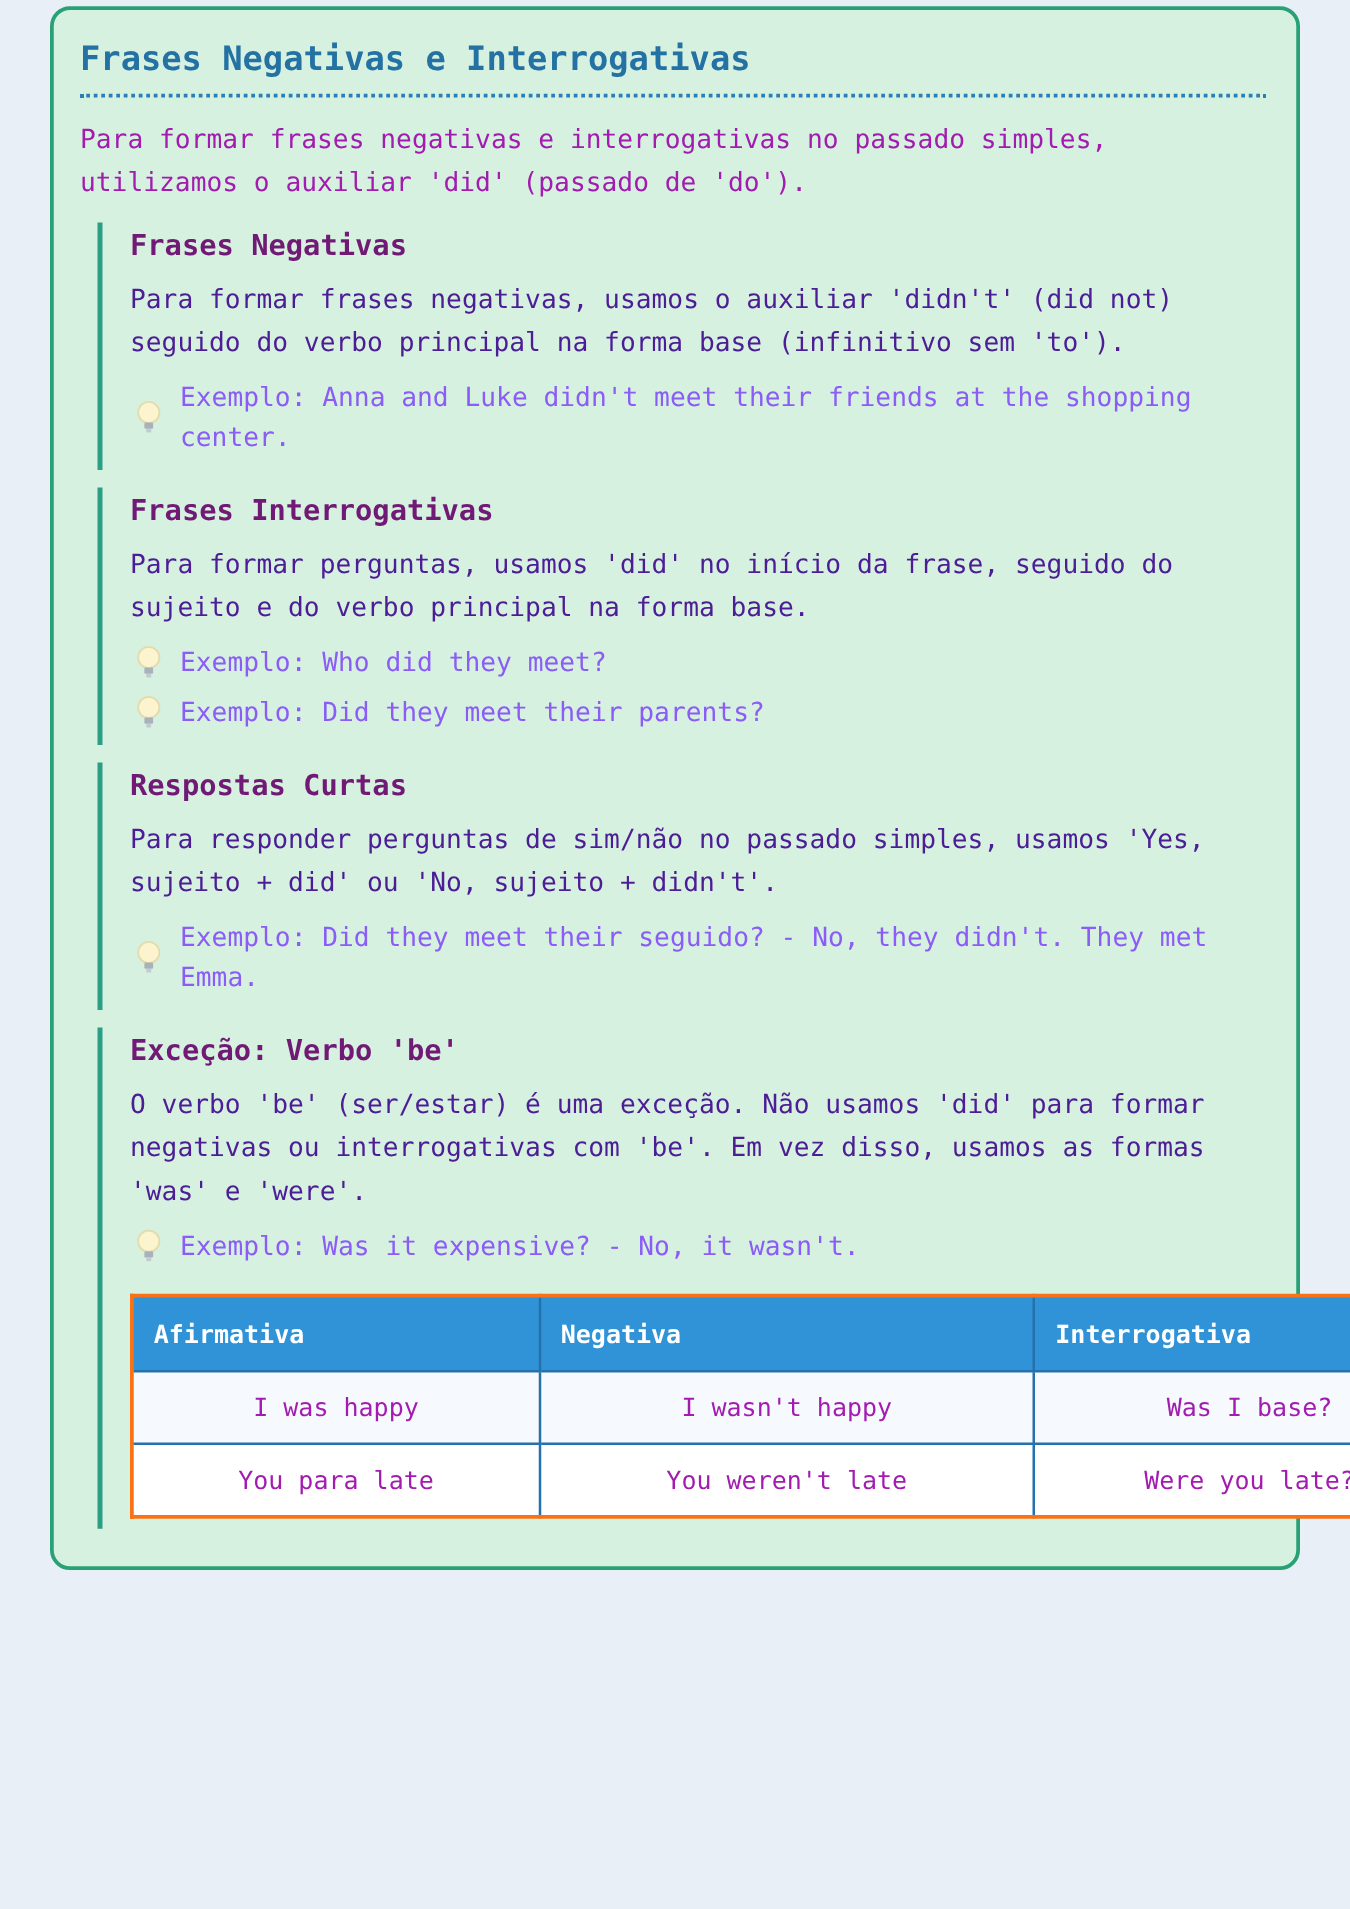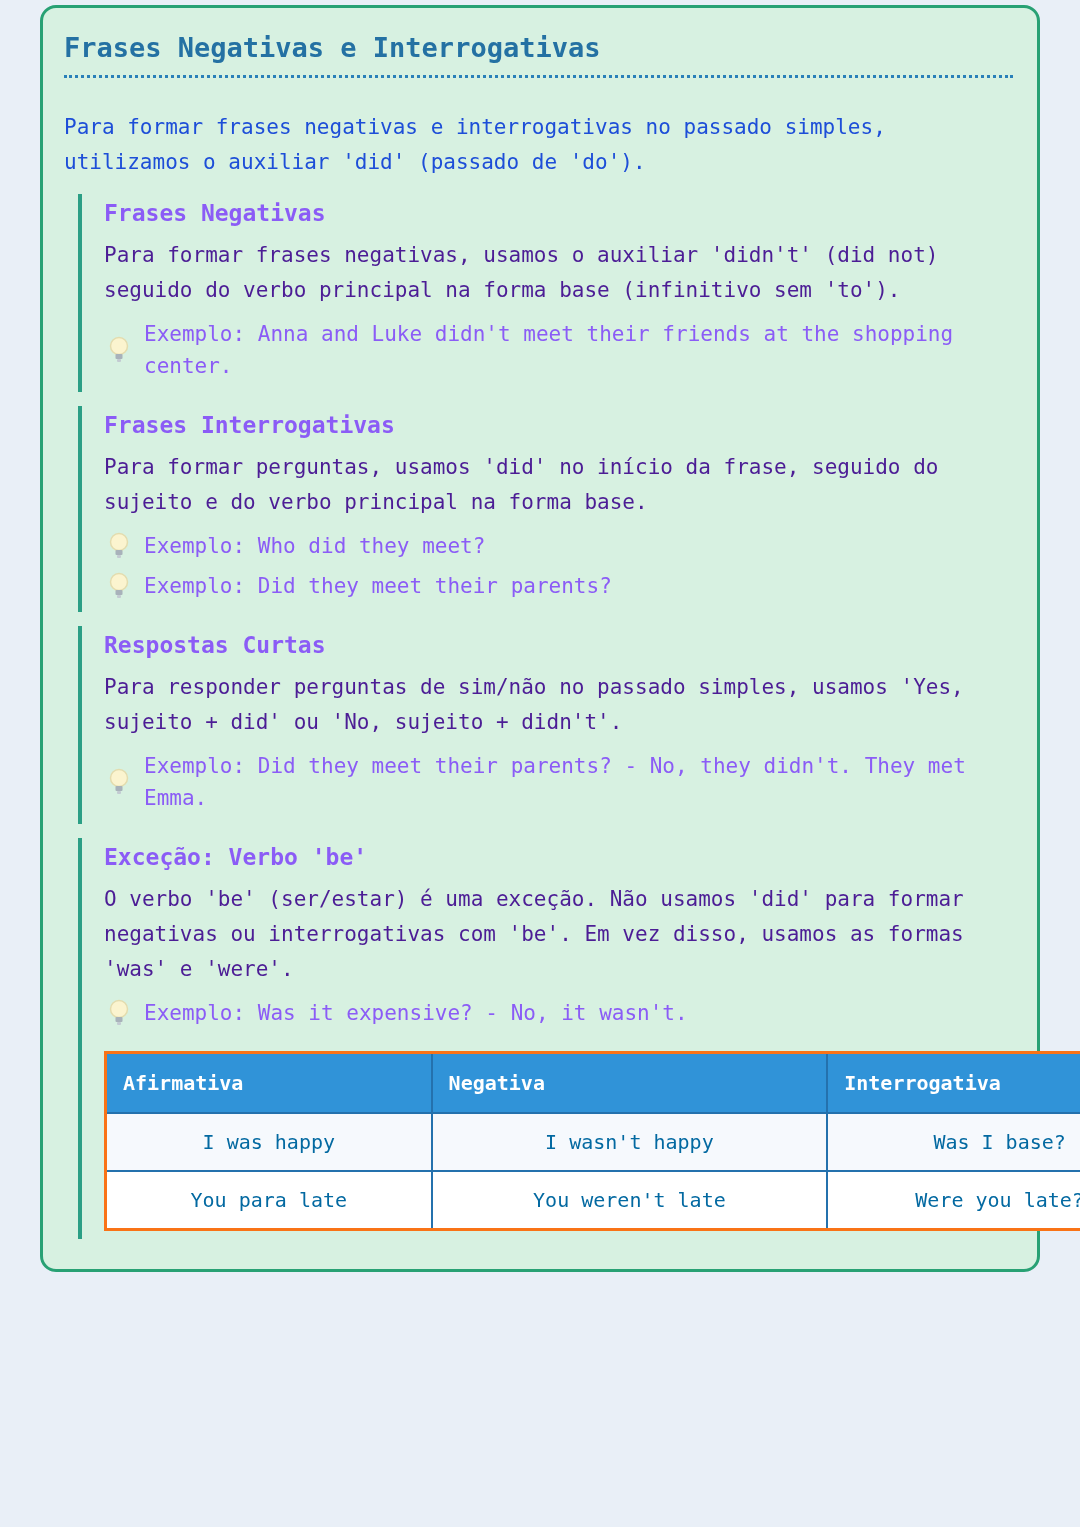--- a/index.html
+++ b/index.html
@@ -20,31 +20,31 @@
   .card-title {
     color: #2471a3;
     font-size: 27px;
     font-weight: bold;
     margin: 2px 0 0 0;
     padding: 0 0 12px 0;
     border-bottom: 3px dotted #2980b9;
   }
   .intro {
     font-size: 21px;
-    color: #1d4ed8;
+    color: #a21caf;
     line-height: 35px;
-    margin: 32px 0 0 0;
+    margin: 16px 0 0 0;
   }
   .section {
     border-left: 4px solid #2b9f85;
     margin: 14px 0 0 14px;
     padding: 2px 0 8px 22px;
   }
   .section .sec-heading {
-    color: #8b5cf6;
+    color: #701a75;
     font-size: 23px;
     font-weight: bold;
     margin: 4px 0 12px 0;
   }
   .section .sec-body {
     font-size: 21px;
     color: #4c1d95;
     line-height: 35px;
     margin: 0 0 10px 0;
   }
@@ -71,21 +71,21 @@
     background: #3093d8;
     color: #ffffff;
     font-size: 20px;
     font-weight: bold;
     text-align: left;
     padding: 17px 16px;
     border: 2px solid #2471ad;
   }
   table.grammar td {
     font-size: 20px;
-    color: #0369a1;
+    color: #a21caf;
     text-align: center;
     padding: 16px 12px;
     border: 2px solid #2471ad;
     background: #ffffff;
   }
   table.grammar tr.row-odd td { background: #f6f9fd; }
 </style>
 </head>
 <body>
 
@@ -129,21 +129,21 @@
 
   <div class="section">
     <h2 class="sec-heading">Respostas Curtas</h2>
     <p class="sec-body">Para responder perguntas de sim/não no passado simples, usamos 'Yes, sujeito + did' ou 'No, sujeito + didn't'.</p>
     <div class="example">
       <svg class="bulb" width="22" height="30" viewBox="0 0 22 30">
         <circle cx="11" cy="11" r="8.5" fill="#fbf4cf" stroke="#e3dcae" stroke-width="1.5"></circle>
         <rect x="7.5" y="19" width="7" height="5" rx="1" fill="#a8b2ba"></rect>
         <rect x="9" y="24" width="4" height="3" rx="1" fill="#c3cbd2"></rect>
       </svg>
-      <span class="ex-text">Exemplo: Did they meet their parents? - No, they didn't. They met Emma.</span>
+      <span class="ex-text">Exemplo: Did they meet their seguido? - No, they didn't. They met Emma.</span>
     </div>
   </div>
 
   <div class="section">
     <h2 class="sec-heading">Exceção: Verbo 'be'</h2>
     <p class="sec-body">O verbo 'be' (ser/estar) é uma exceção. Não usamos 'did' para formar negativas ou interrogativas com 'be'. Em vez disso, usamos as formas 'was' e 'were'.</p>
     <div class="example">
       <svg class="bulb" width="22" height="30" viewBox="0 0 22 30">
         <circle cx="11" cy="11" r="8.5" fill="#fbf4cf" stroke="#e3dcae" stroke-width="1.5"></circle>
         <rect x="7.5" y="19" width="7" height="5" rx="1" fill="#a8b2ba"></rect>

